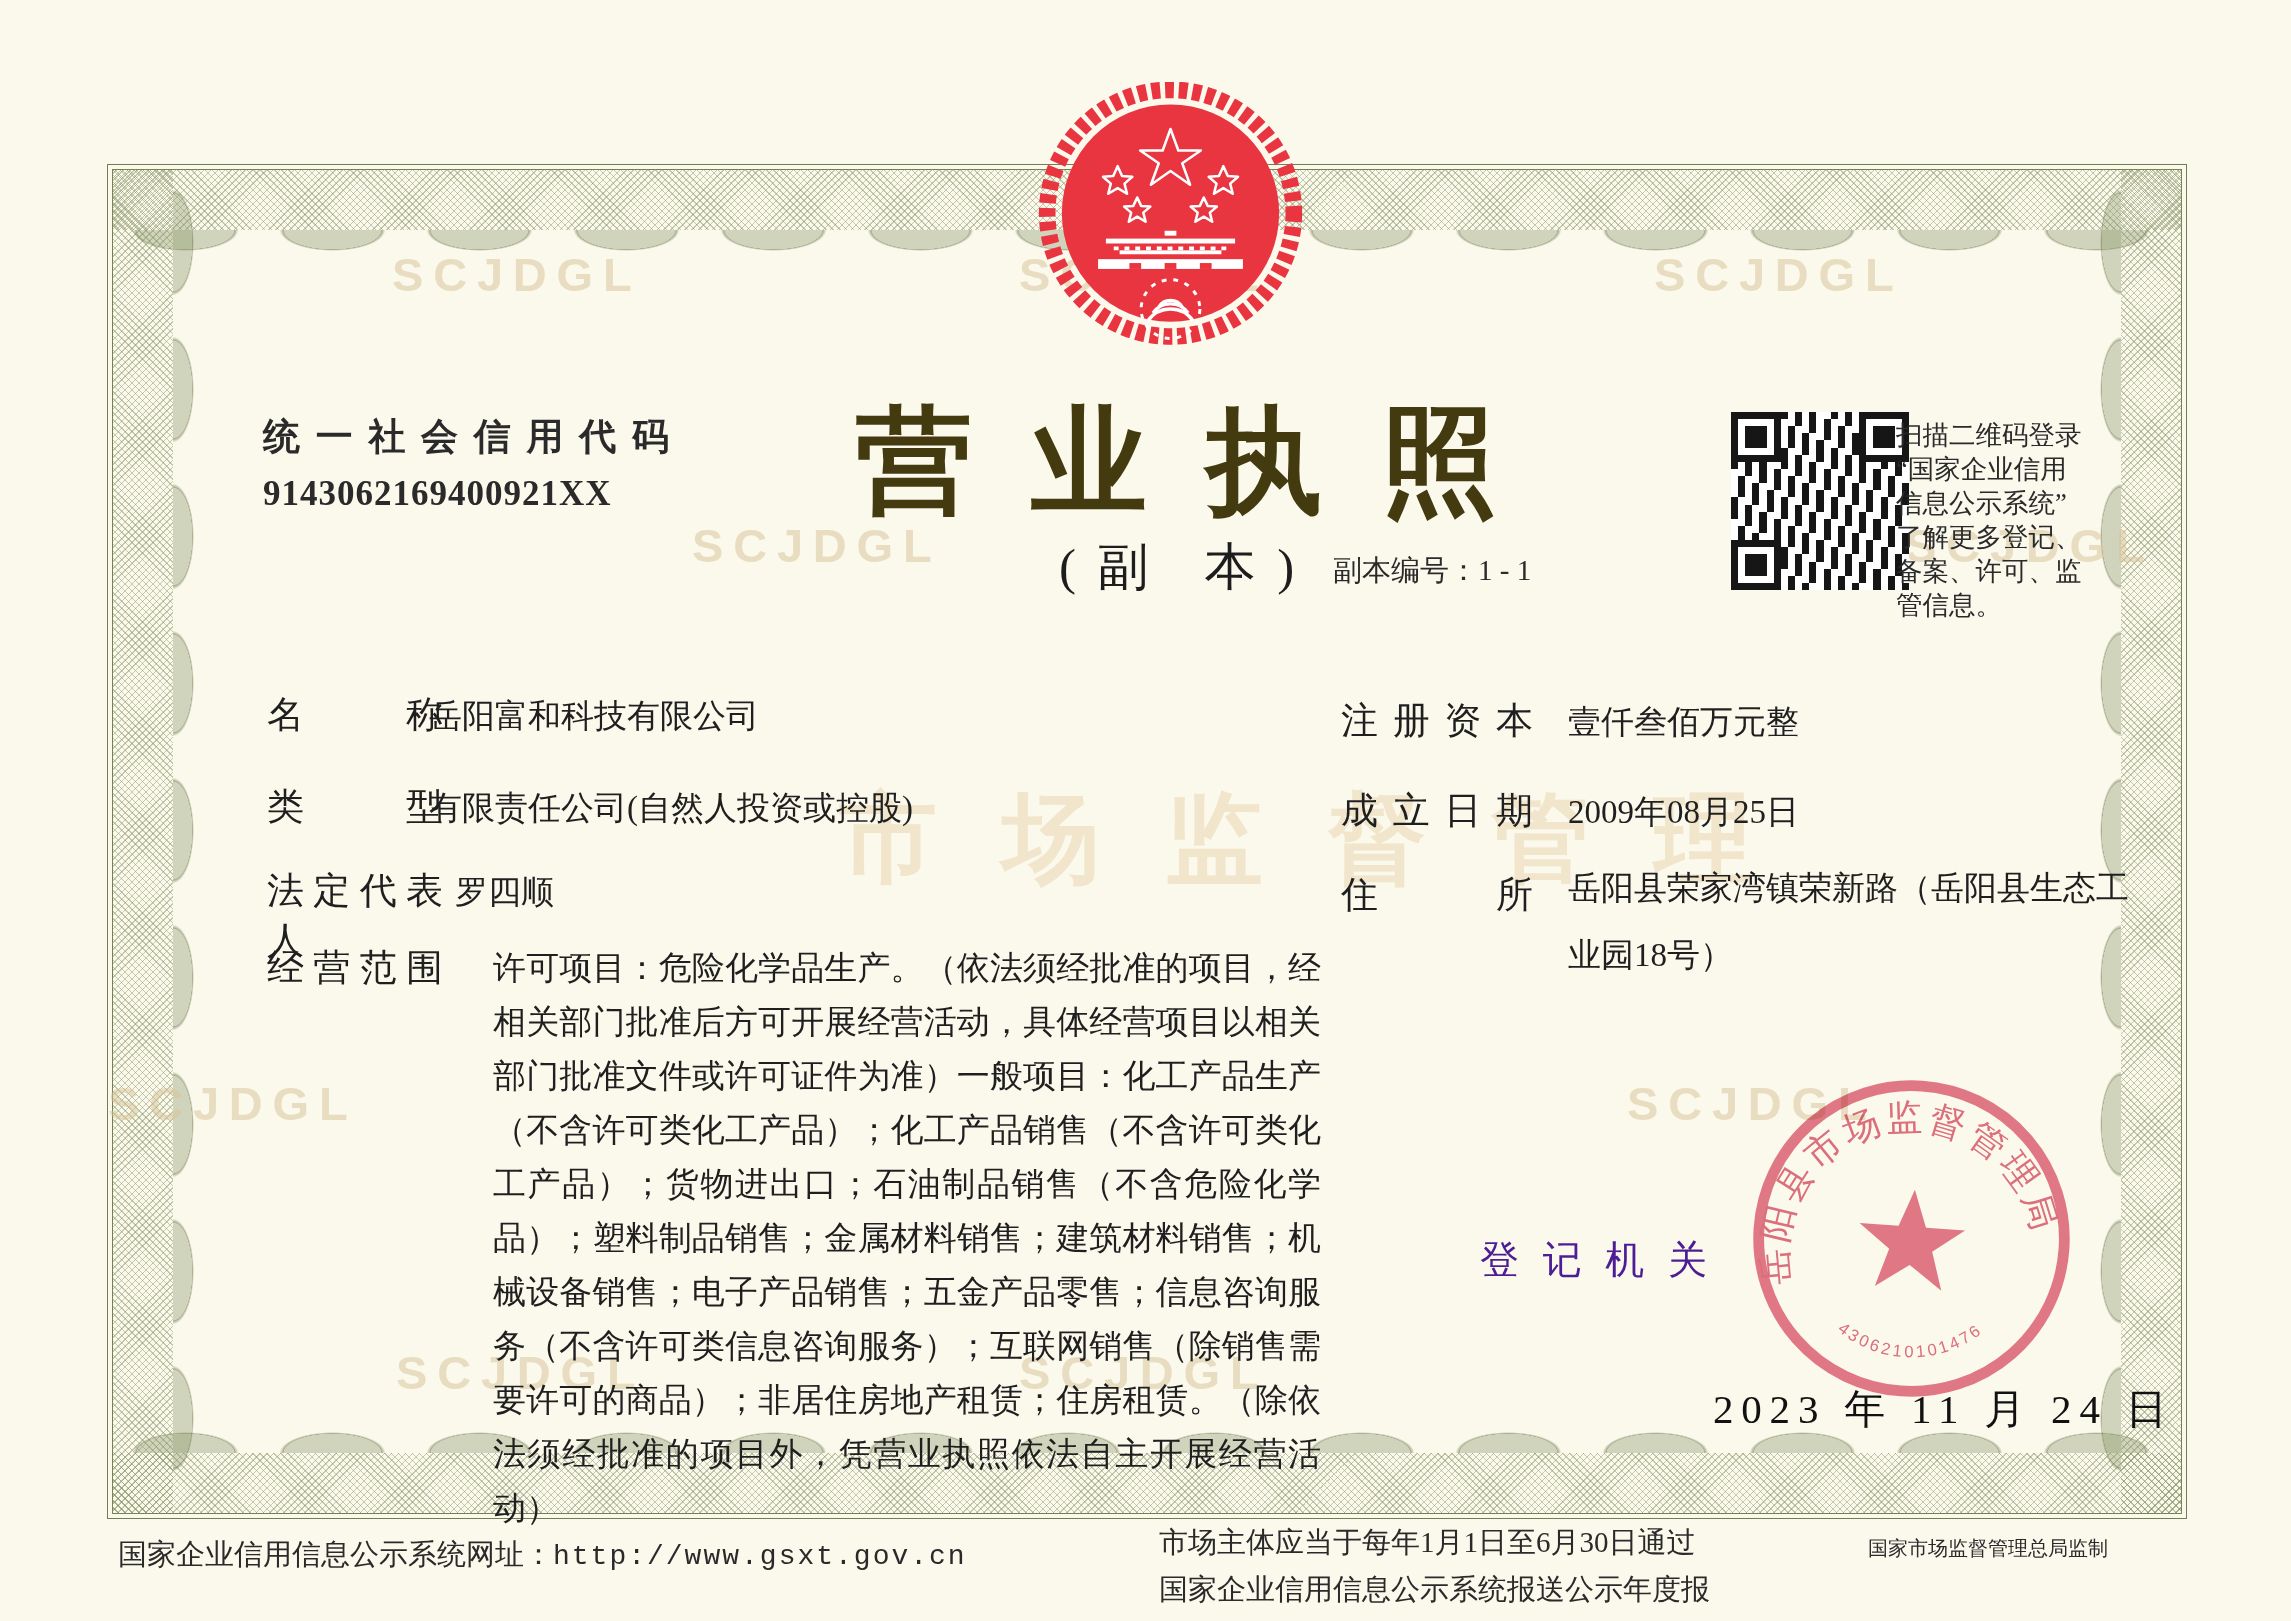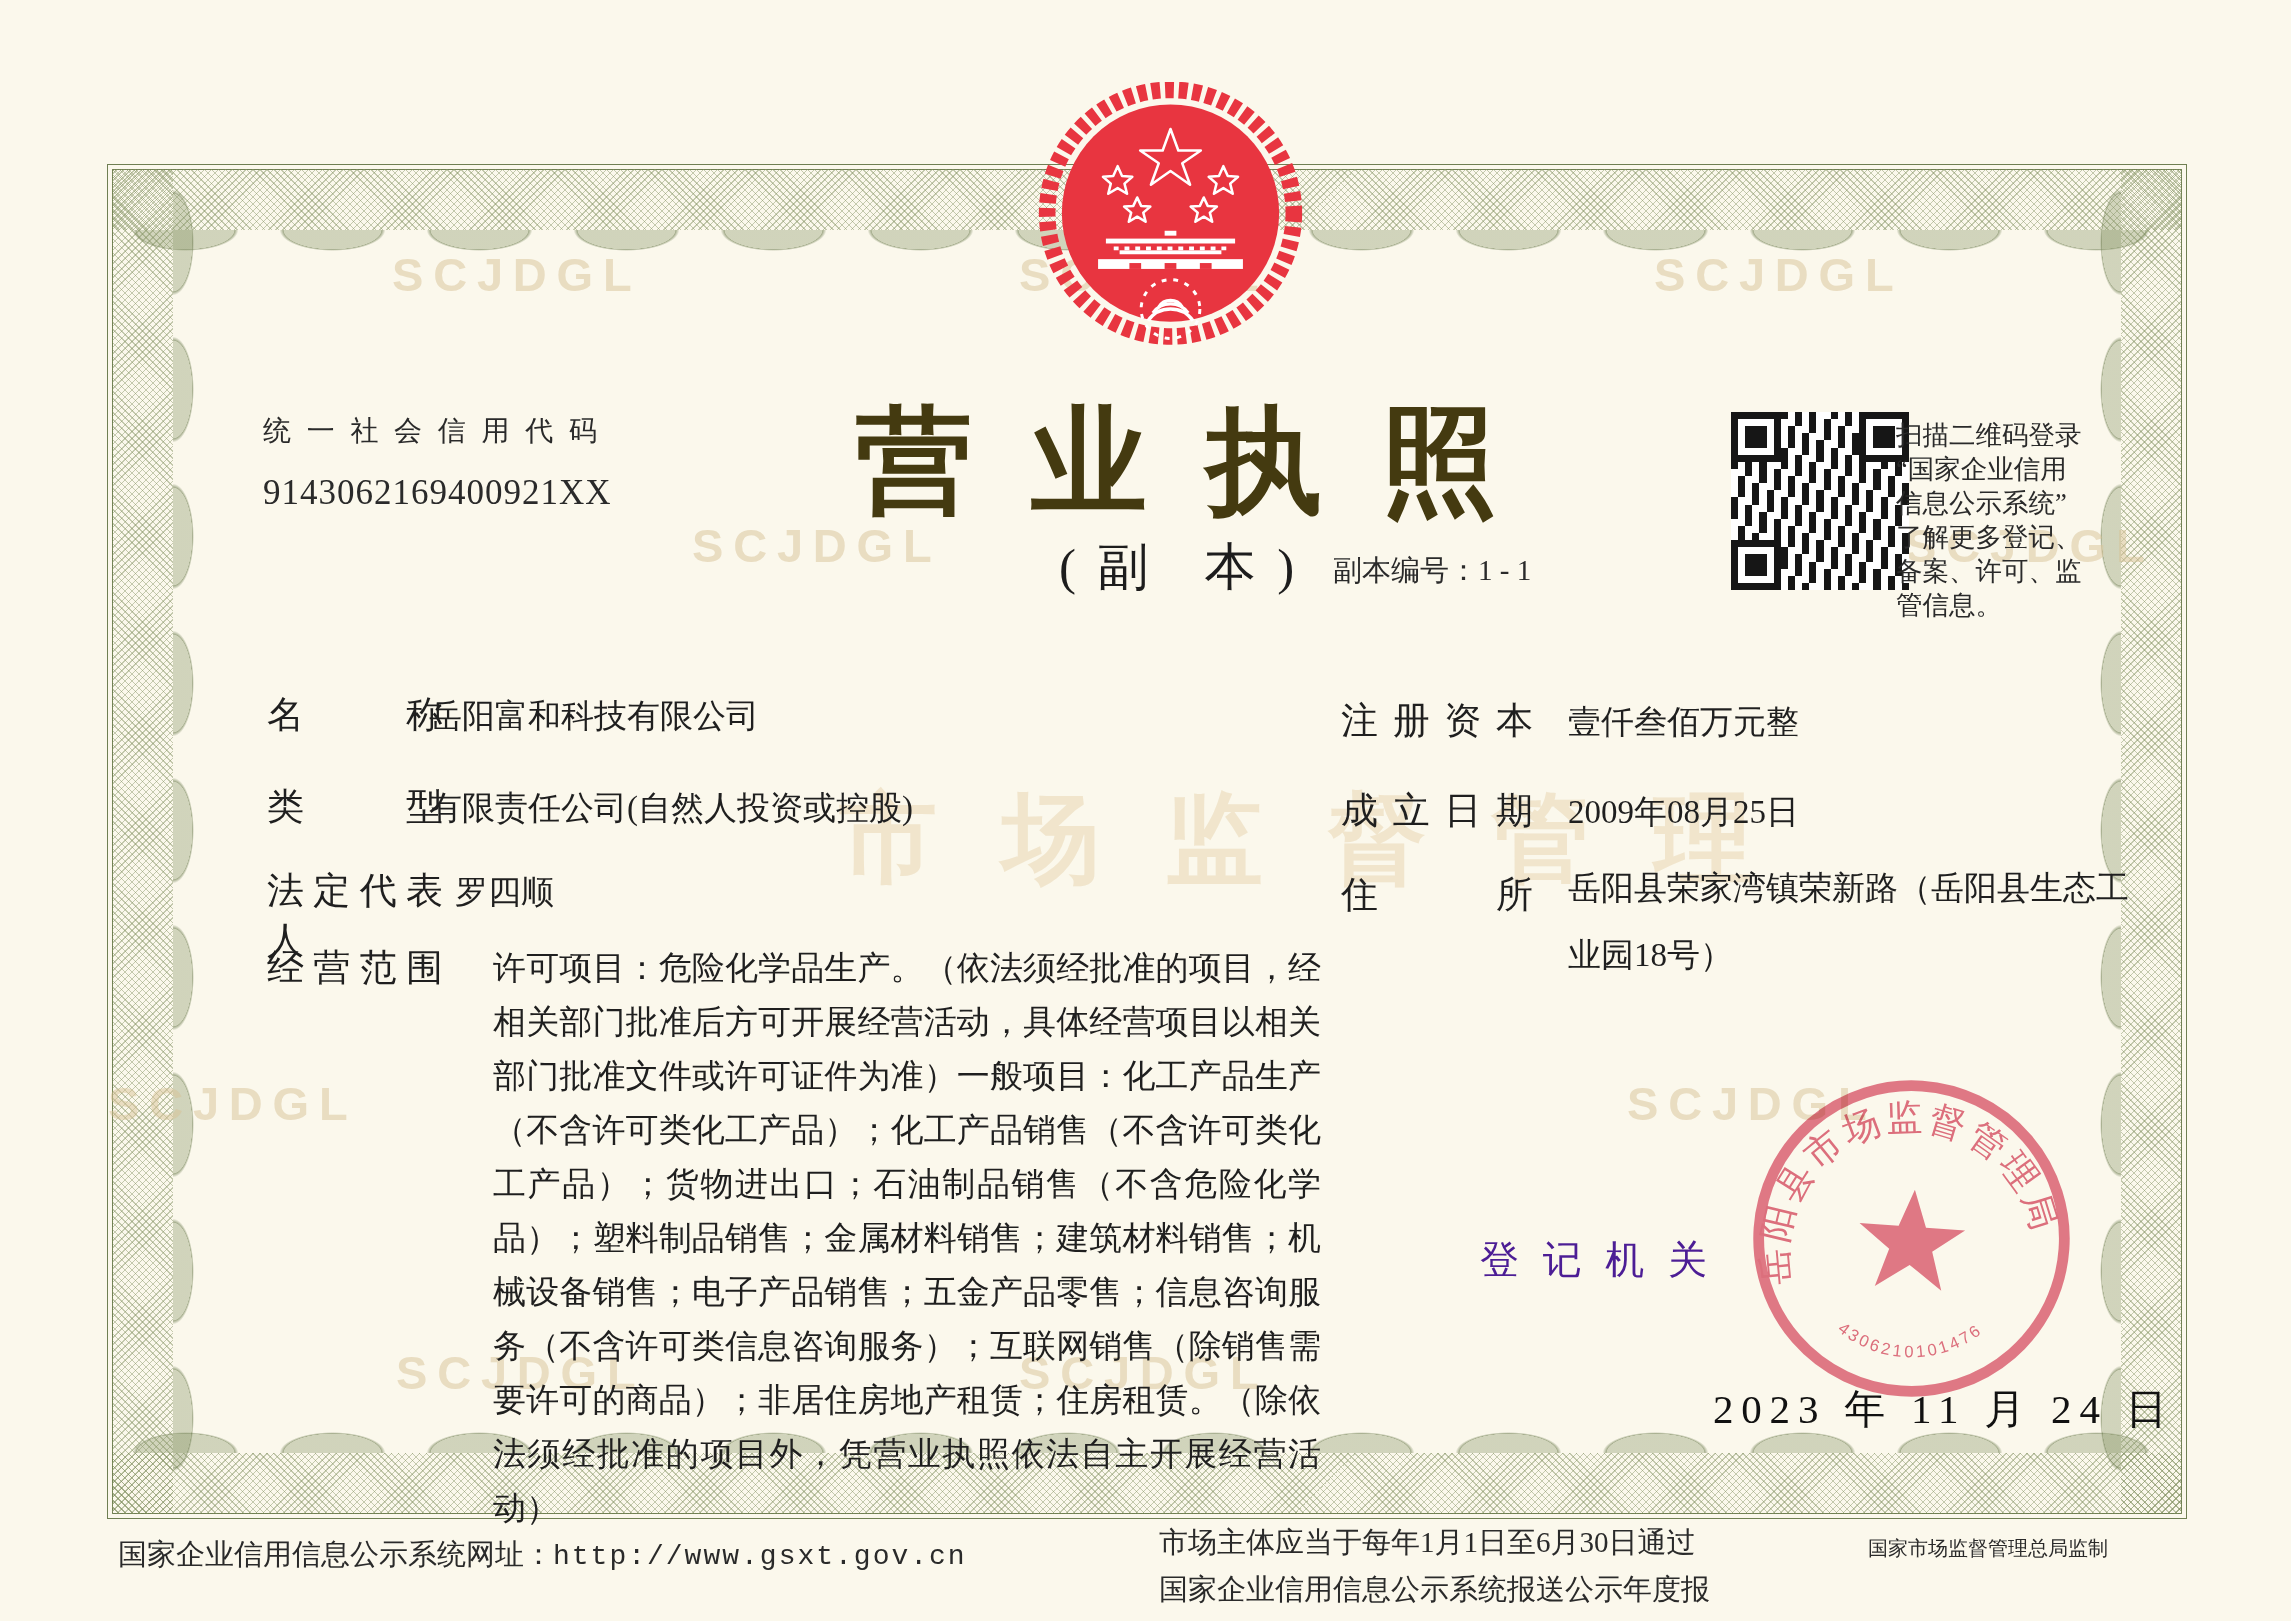--- a/index.html
+++ b/index.html
@@ -32,22 +32,22 @@
 
   
   .wm{position:absolute;font-family:"Liberation Sans",sans-serif;font-weight:bold;
       color:rgba(216,193,150,.5);font-size:47px;letter-spacing:9.8px;white-space:nowrap;}
   .wm-cjk{position:absolute;font-size:98px;letter-spacing:65px;color:rgba(228,206,166,.45);
       font-weight:bold;white-space:nowrap;}
 
   
   .emblem{position:absolute;left:1035px;top:82px;width:271px;height:276px;}
   .credit-block{position:absolute;left:263px;top:412px;}
-  .credit-label{font-size:28px;letter-spacing:15.7px;white-space:nowrap;}
-  .credit-code{font-size:35px;letter-spacing:1px;margin-top:23px;font-family:"Liberation Serif",serif;}
+  .credit-label{font-size:37px;letter-spacing:15.7px;white-space:nowrap;font-weight:bold;}
+  .credit-code{font-size:35px;letter-spacing:1px;margin-top:12px;font-family:"Liberation Serif",serif;font-weight:bold;}
   .title{position:absolute;left:794px;top:384px;width:765px;text-align:center;
          font-family:"Liberation Sans","DejaVu Sans",sans-serif;font-weight:bold;
          font-size:116px;letter-spacing:59px;color:#443a10;white-space:nowrap;text-indent:59px;}
   .subtitle{position:absolute;left:1059px;top:533px;font-size:51px;letter-spacing:21.6px;color:#1d1d1d;white-space:nowrap;}
   .copy-no{position:absolute;left:1333px;top:551px;font-size:29px;white-space:nowrap;}
 
   .qr{position:absolute;left:1731px;top:412px;width:178px;height:178px;background:#fff;
       display:grid;grid-template-columns:repeat(25,1fr);grid-template-rows:repeat(25,1fr);}
   .qr i{display:block;}
   .qr i.b{background:#161616;}

